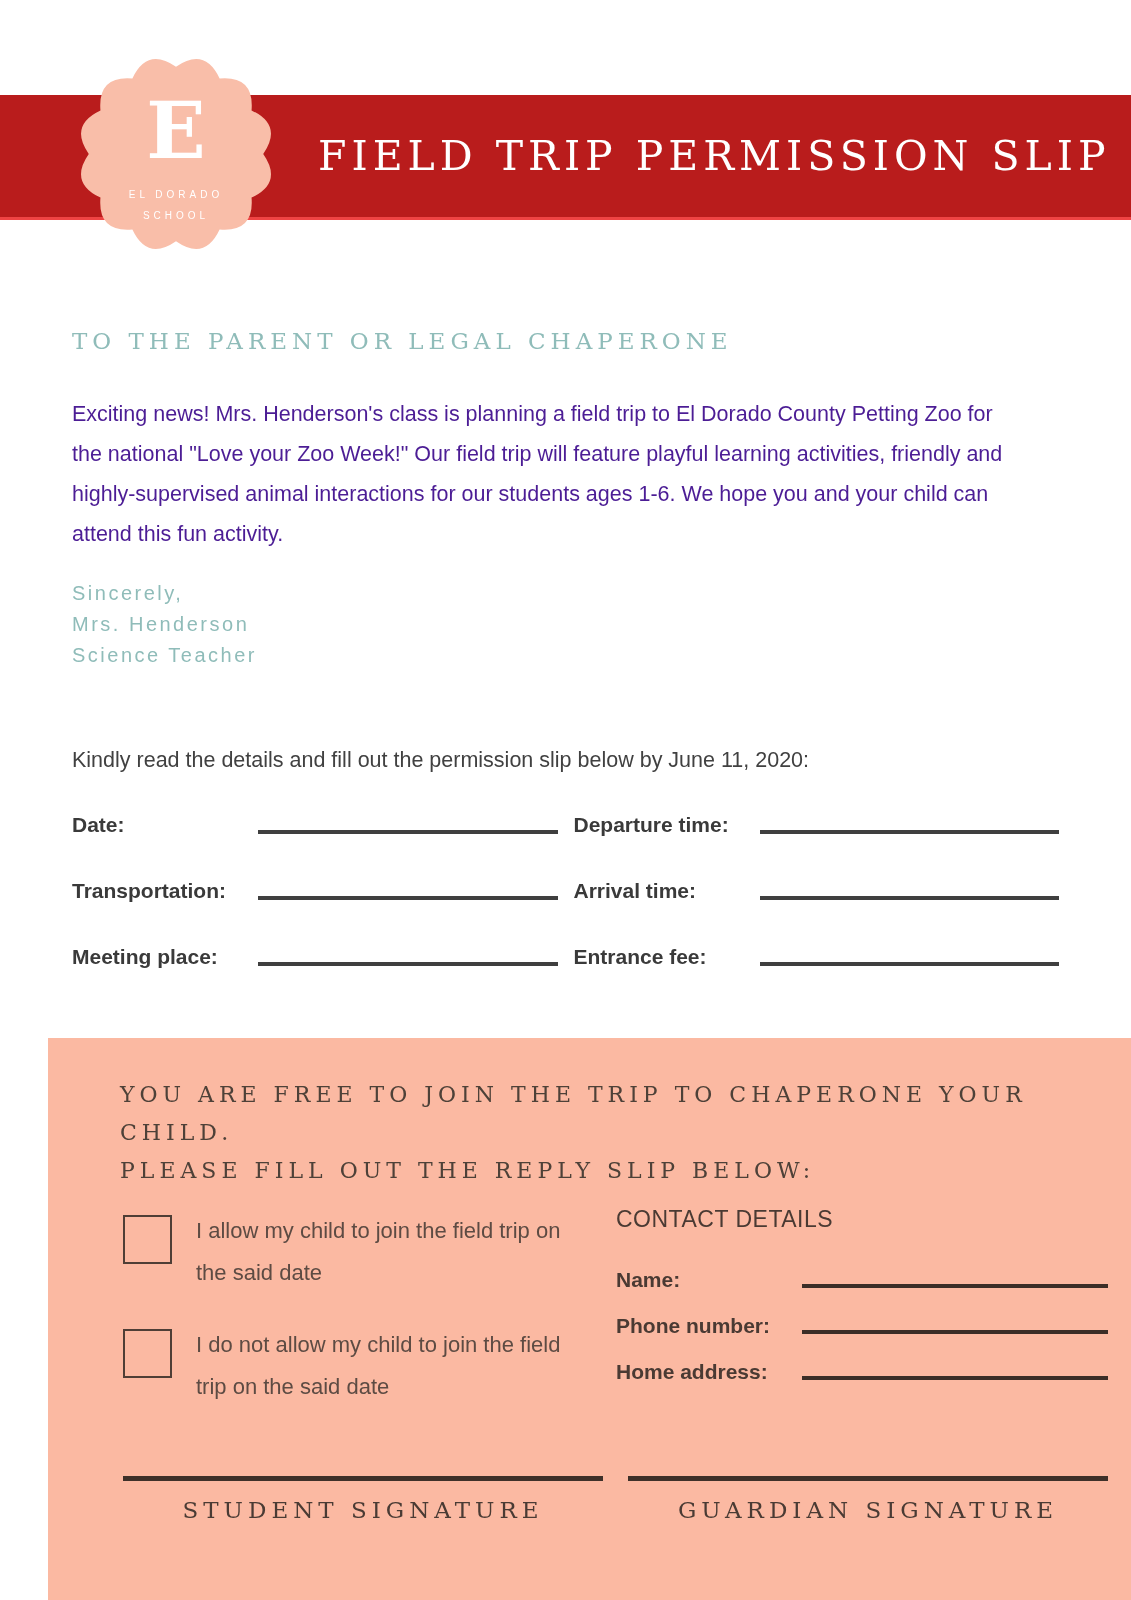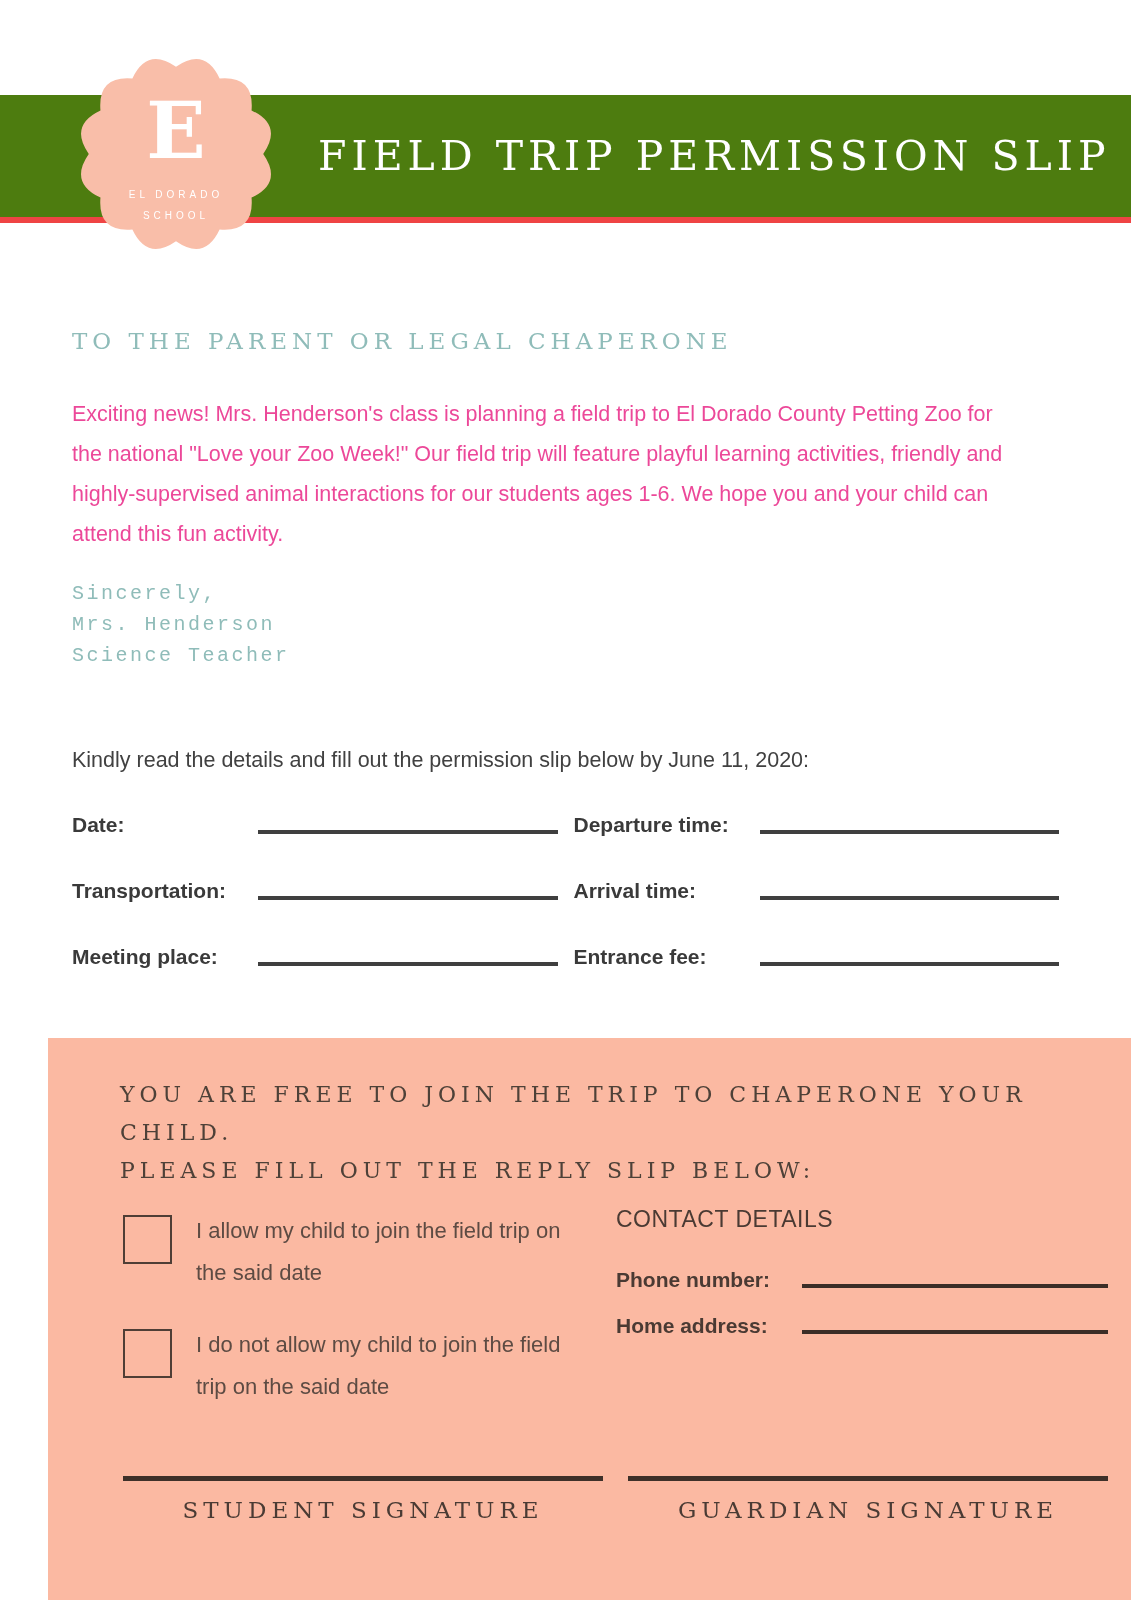--- a/index.html
+++ b/index.html
@@ -7,22 +7,22 @@
     position:relative;
     width:1131px;height:1600px;
     background:#ffffff;
     overflow:hidden;
     font-family:"Liberation Sans",sans-serif;
     margin:0 auto;
   }
   
   .band{
     position:absolute;left:0;top:95px;width:1131px;height:122px;
-    background:#4d7c0f;
-    border-bottom:6px solid #ef4444;
+    background:#b91c1c;
+    border-bottom:3px solid #ef4444;
   }
   .band-title{
     position:absolute;left:318px;top:0;height:122px;
     display:flex;align-items:center;
     font-family:"DejaVu Serif",serif;
     font-size:41px;letter-spacing:5px;color:#ffffff;
     white-space:nowrap;
   }
   .badge{position:absolute;left:62px;top:40px;width:228px;height:228px;}
   .badge svg{position:absolute;left:0;top:0;width:228px;height:228px;}
@@ -40,25 +40,25 @@
     font-size:10px;letter-spacing:4px;line-height:21px;
   }
   
   .salutation{
     position:absolute;left:72px;top:328px;
     font-family:"DejaVu Serif",serif;
     font-size:23px;letter-spacing:5px;color:#8FBCB9;
   }
   .letter-body{
     position:absolute;left:72px;top:394px;width:948px;
-    font-size:21.5px;line-height:40px;color:#ec4899;
+    font-size:21.5px;line-height:40px;color:#4c1d95;
   }
   .closing{
     position:absolute;left:72px;top:578px;
-    font-family:Liberation Mono, monospace;
+    font-family:Liberation Sans, sans-serif;
     font-size:20px;letter-spacing:2.5px;line-height:31px;color:#8FBCB9;
   }
   .instruction{
     position:absolute;left:72px;top:748px;
     font-size:21.5px;color:#414141;
   }
   
   .trip-form{
     position:absolute;left:72px;top:792px;width:987px;
     display:grid;grid-template-columns:1fr 1fr;column-gap:16px;
@@ -189,20 +189,24 @@
       </div>
       <div class="option">
         <div class="checkbox"></div>
         <div class="option-label">I do not allow my child to join the field trip on the said date</div>
       </div>
     </div>
 
     <div class="contact">
       <div class="contact-heading">CONTACT DETAILS</div>
       <div class="contact-row">
+        <span class="flabel">Name:</span>
+        <div class="line"></div>
+      </div>
+      <div class="contact-row">
         <span class="flabel">Phone number:</span>
         <div class="line"></div>
       </div>
       <div class="contact-row">
         <span class="flabel">Home address:</span>
         <div class="line"></div>
       </div>
     </div>
 
     <div class="signatures">

